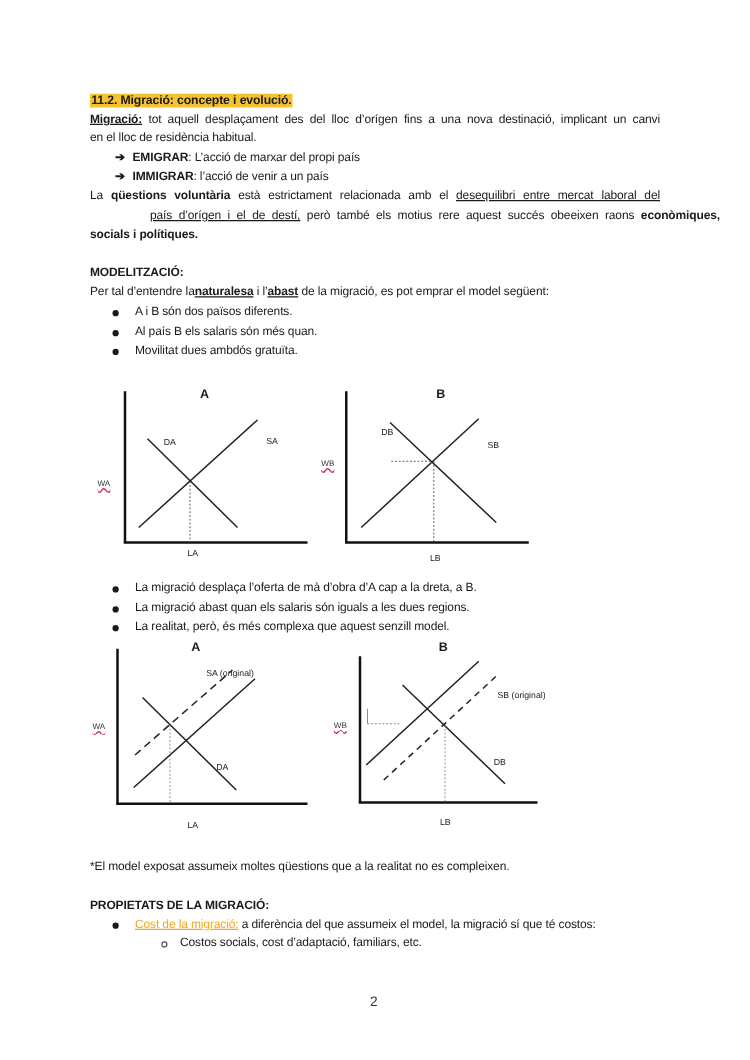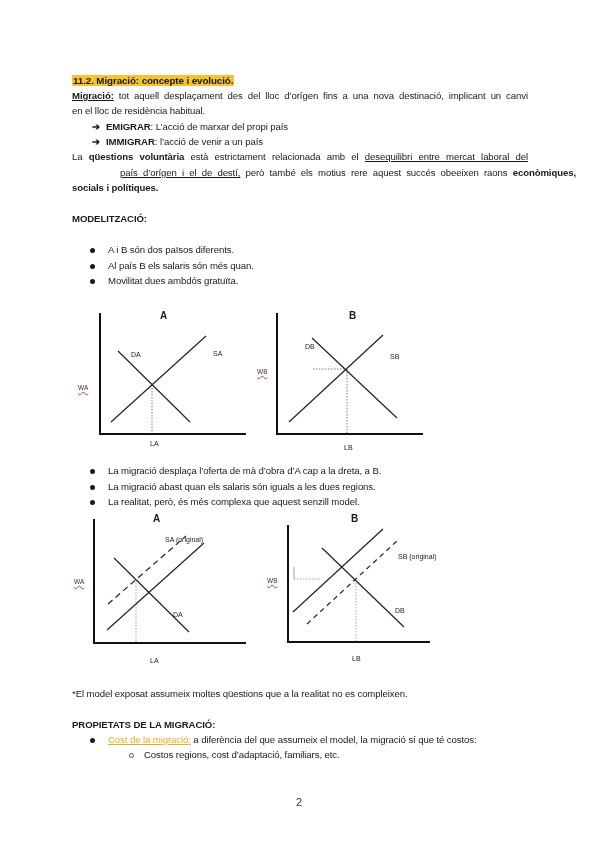--- a/index.html
+++ b/index.html
@@ -44,20 +44,23 @@
 
   <div class="abs p just" style="left:72px;top:150px;width:456px;">
     <span>La </span><span class="b">qüestions voluntària</span><span> està estrictament relacionada amb el </span><span class="u">desequilibri entre mercat laboral del</span>
   </div>
   <div class="abs p just" style="left:72px;top:166px;width:456px;margin-left:48px;">
     <span class="u">país d’orígen i el de destí,</span><span> però també els motius rere aquest succés obeeixen raons </span><span class="b">econòmiques,</span>
   </div>
   <div class="abs p b" style="left:72px;top:181px;">socials i polítiques.</div>
 
   <div class="abs p b" style="left:72px;top:212px;">MODELITZACIÓ:</div>
+  <div class="abs p" style="left:72px;top:227px;">
+    <span>Per tal d’entendre la</span><span class="b u">naturalesa</span><span> i l’</span><span class="b u">abast</span><span> de la migració, es pot emprar el model següent:</span>
+  </div>
 
   <span class="bullet" style="top:248px;"></span>
   <div class="abs p" style="left:108px;top:243px;">A i B són dos països diferents.</div>
   <span class="bullet" style="top:264px;"></span>
   <div class="abs p" style="left:108px;top:259px;">Al país B els salaris són més quan.</div>
   <span class="bullet" style="top:279px;"></span>
   <div class="abs p" style="left:108px;top:274px;">Movilitat dues ambdós gratuïta.</div>
 
   <div>
     <div class="abs chart-title" style="left:160px;top:310px;">A</div>
@@ -132,17 +135,17 @@
   </div>
 
   <div class="abs p" style="left:72px;top:687px;">*El model exposat assumeix moltes qüestions que a la realitat no es compleixen.</div>
 
   <div class="abs p b" style="left:72px;top:718px;">PROPIETATS DE LA MIGRACIÓ:</div>
   <span class="bullet" style="top:738px;"></span>
   <div class="abs p" style="left:108px;top:733px;">
     <span class="orange">Cost de la migració:</span><span> a diferència del que assumeix el model, la migració sí que té costos:</span>
   </div>
   <span class="circ" style="left:129px;top:753px;"></span>
-  <div class="abs p" style="left:144px;top:748px;">Costos regions, cost d’adaptació, familiars, etc.</div>
+  <div class="abs p" style="left:144px;top:748px;">Costos socials, cost d’adaptació, familiars, etc.</div>
 
   <div class="abs" style="left:296px;top:796px;font-size:11px;color:#333;">2</div>
 
 </div>
 
 </body></html>

